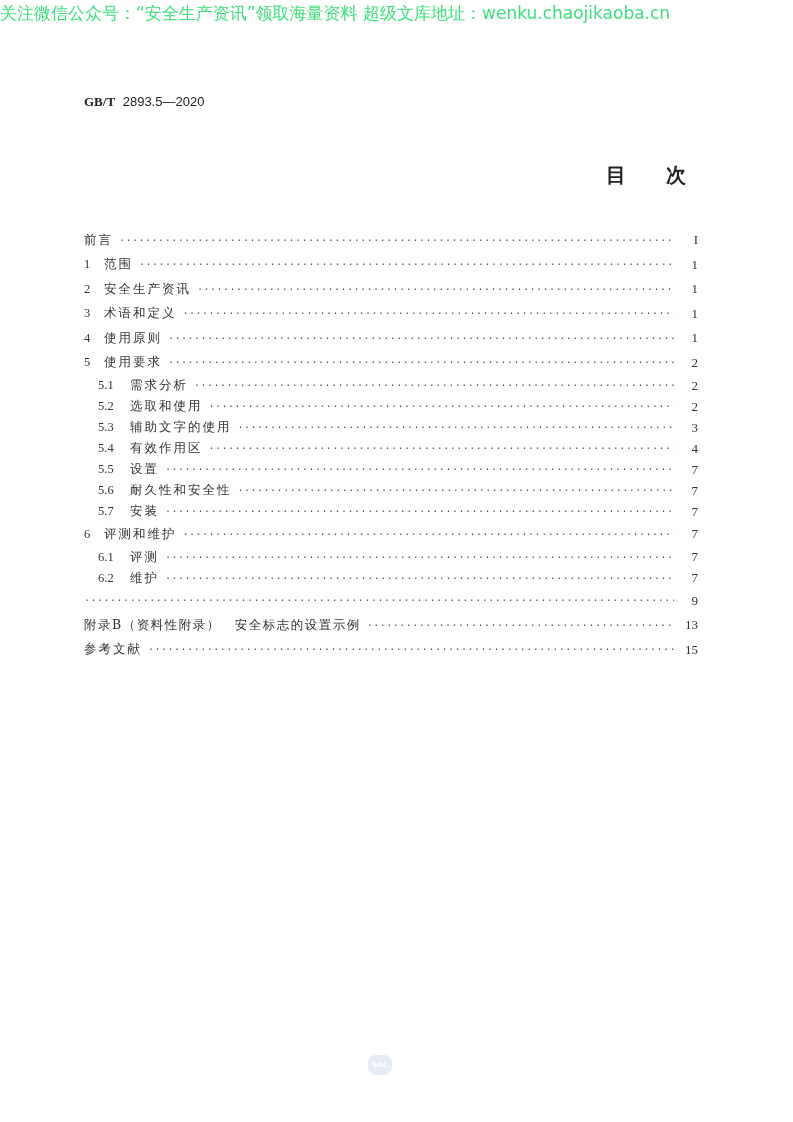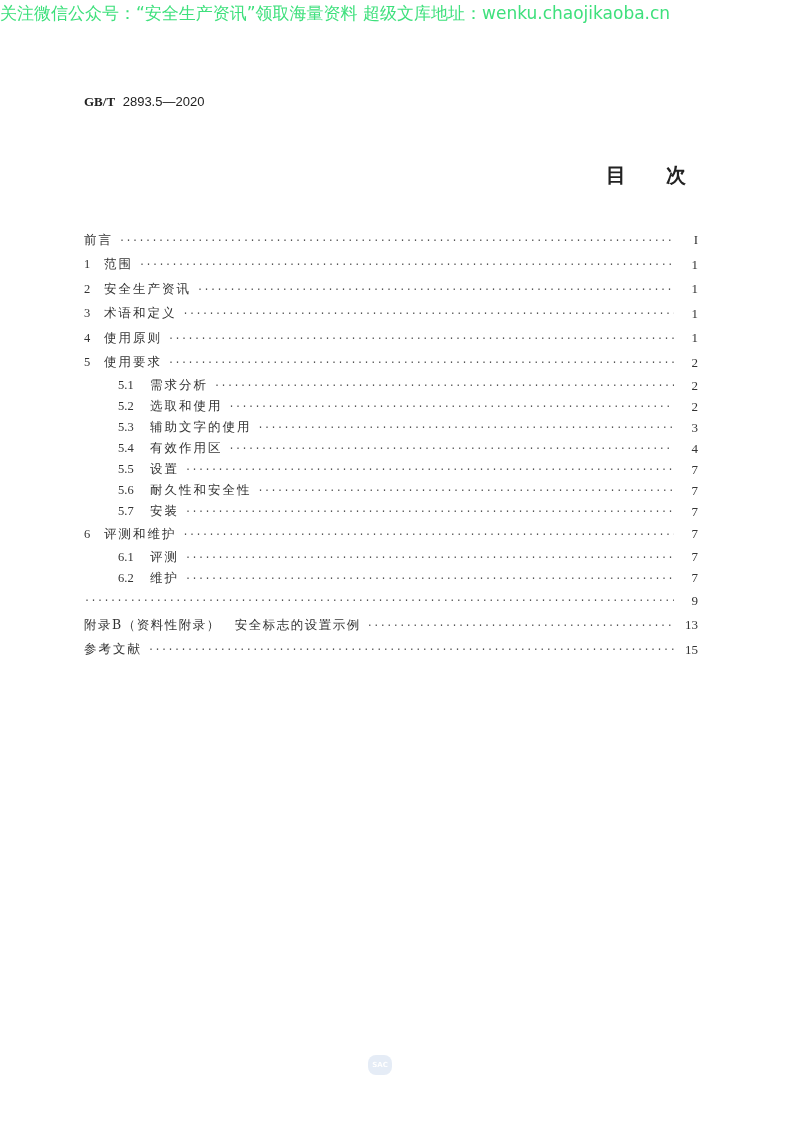--- a/index.html
+++ b/index.html
@@ -70,21 +70,21 @@
     }
     .toc-row.sub {
       height: 21px;
       padding-left: 14px;
     }
     .toc-row .num {
       display: inline-block;
       min-width: 20px;
       font-family: "Liberation Serif", "DejaVu Serif", serif;
     }
-    .toc-row.sub .num { min-width: 32px; margin-left: 20px; }
+    .toc-row.sub .num { min-width: 32px; }
     .toc-row .label {
       letter-spacing: 2px;
       padding-right: 6px;
     }
     .toc-row .leader {
       flex: 1;
       overflow: hidden;
       color: #555;
       letter-spacing: 0.5px;
       font-size: 10px;

